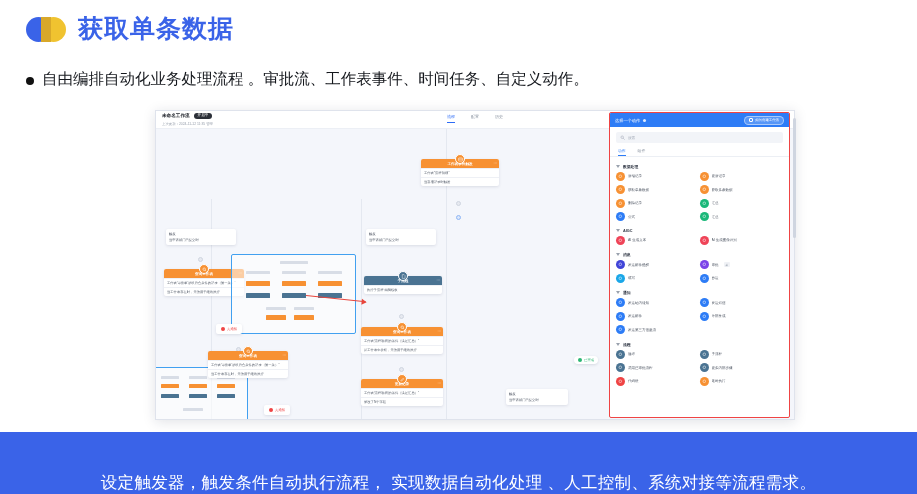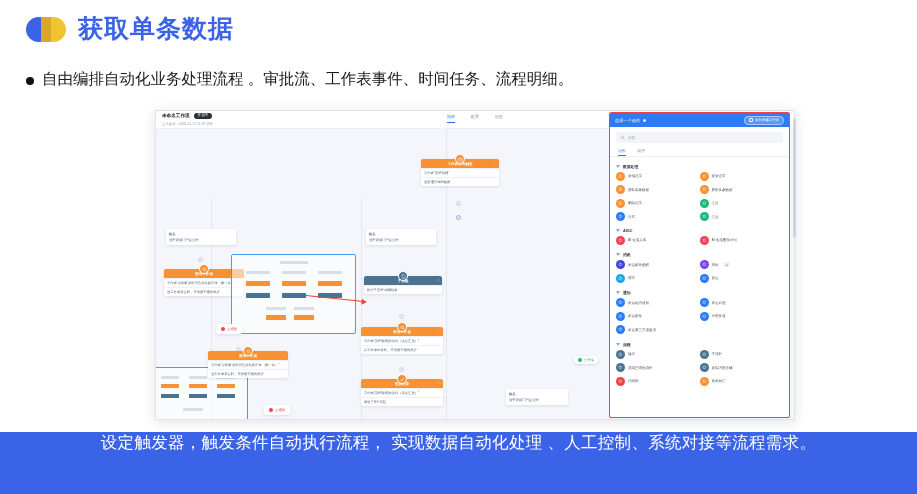--- a/index.html
+++ b/index.html
@@ -134,42 +134,42 @@
   .item-ic { width:9px; height:9px; border-radius:50%; flex:none; display:flex; align-items:center; justify-content:center; }
   .item-ic svg { width:4.6px; height:4.6px; }
   .item-t { font-size:3.5px; color:#4d5562; white-space:nowrap; overflow:hidden; }
   .item-tag { font-size:2.8px; color:#9aa2ae; background:#f0f2f6; border-radius:1px; padding:0.5px 2px; margin-left:2px; }
 
   
   .panel-scroll { position:absolute; left:793px; top:118px; width:3px; height:120px; background:#cfd5e0; border-radius:2px; }
 
   
   .footer { position:absolute; left:0; bottom:0; width:917px; height:62px; background:#3a63e8;
-            display:flex; align-items:flex-start; justify-content:center; }
+            display:flex; align-items:flex-end; justify-content:center; }
   .footer-text { font-size:16.5px; color:#fff; letter-spacing:.3px; white-space:nowrap; }
 </style>
 </head>
 <body>
 
 <div class="page">
 
   <div class="header">
     <div class="brand">
       <div class="brand-logo">
         <div class="c1"></div>
           <div class="c2"></div>
           <div class="c-overlap"></div>
       </div>
       <div class="brand-title">获取单条数据</div>
     </div>
   </div>
 
   <div class="bullet-row">
     <div class="bullet-dot"></div>
-    <div class="bullet-text">自由编排自动化业务处理流程 。审批流、工作表事件、时间任务、流程明细。</div>
+    <div class="bullet-text">自由编排自动化业务处理流程 。审批流、工作表事件、时间任务、自定义动作。</div>
   </div>
 
   <div class="shot">
 
     <div class="app-top">
       <div class="wf-name">
         <span class="wf-name-txt">未命名工作流</span>
         <span class="wf-badge">开启中</span>
       </div>
       <div class="wf-sub">上次更新：2024-11-12 11:35 管理</div>

